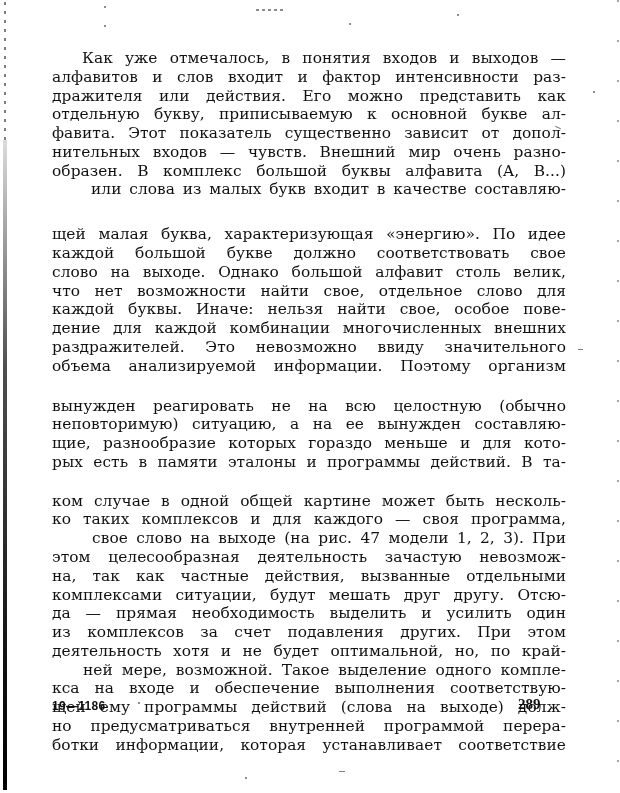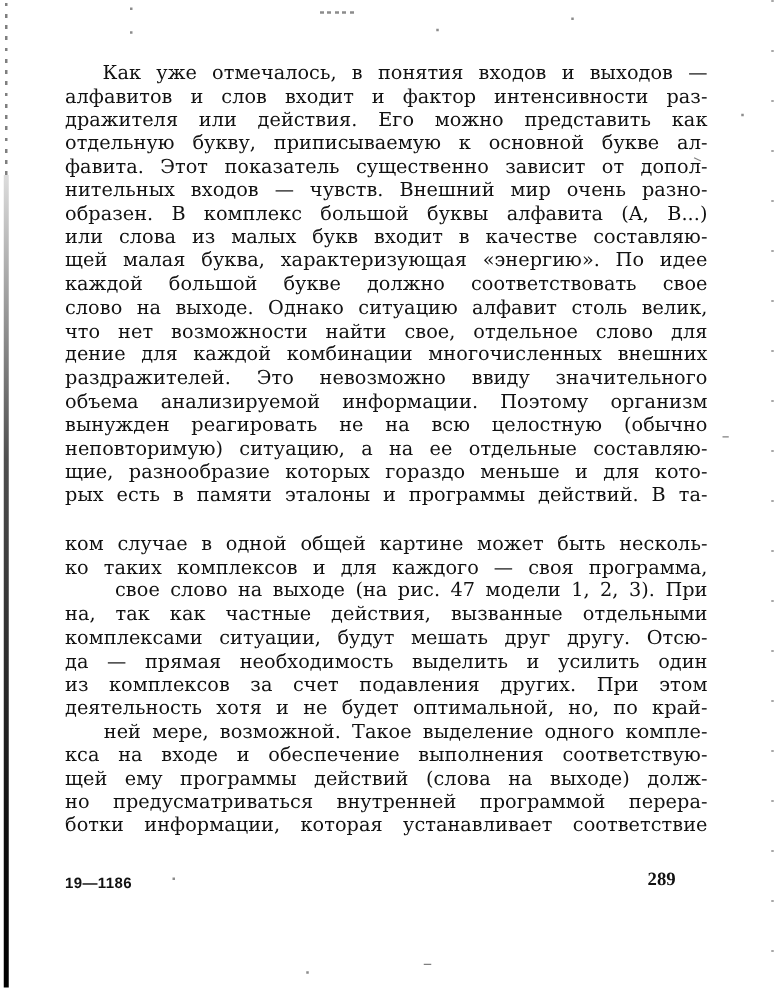--- a/index.html
+++ b/index.html
@@ -127,35 +127,37 @@
   <div class="dash-mark" style="left:339px;top:771px;width:6px;"></div>
 
   <div class="text-block">
     <div class="line first" style="height: 18.7941px; line-height: 18.7941px;">Как уже отмечалось, в понятия входов и выходов —</div>
     <div class="line" style="height: 18.7941px; line-height: 18.7941px;">алфавитов и слов входит и фактор интенсивности раз-</div>
     <div class="line" style="height: 18.7941px; line-height: 18.7941px;">дражителя или действия. Его можно представить как</div>
     <div class="line" style="height: 18.7941px; line-height: 18.7941px;">отдельную букву, приписываемую к основной букве ал-</div>
     <div class="line" style="height: 18.7941px; line-height: 18.7941px;">фавита. Этот показатель существенно зависит от допол-</div>
     <div class="line" style="height: 18.7941px; line-height: 18.7941px;">нительных входов — чувств. Внешний мир очень разно-</div>
     <div class="line" style="height: 18.7941px; line-height: 18.7941px;">образен. В комплекс большой буквы алфавита (A, B...)</div>
-    <div class="line" style="height: 18.7941px; line-height: 18.7941px;">или слова из малых букв входит в качестве составляю-</div>
-    <div class="line" style="height: 18.7941px; line-height: 18.7941px;">щей малая буква, характеризующая «энергию». По идее</div>
+    <div class="line" style="height: 18.7941px; line-height: 18.7941px; margin-left: 39px;">или слова из малых букв входит в качестве составляю-</div>
+    <div class="line" style="height: 18.7941px; line-height: 18.7941px; margin-top: 26px;">щей малая буква, характеризующая «энергию». По идее</div>
     <div class="line" style="height: 18.7941px; line-height: 18.7941px;">каждой большой букве должно соответствовать свое</div>
-    <div class="line" style="height: 18.7941px; line-height: 18.7941px;">слово на выходе. Однако ситуацию алфавит столь велик,</div>
+    <div class="line" style="height: 18.7941px; line-height: 18.7941px;">слово на выходе. Однако большой алфавит столь велик,</div>
     <div class="line" style="height: 18.7941px; line-height: 18.7941px;">что нет возможности найти свое, отдельное слово для</div>
+    <div class="line" style="height: 18.7941px; line-height: 18.7941px;">каждой буквы. Иначе: нельзя найти свое, особое пове-</div>
     <div class="line" style="height: 18.7941px; line-height: 18.7941px;">дение для каждой комбинации многочисленных внешних</div>
     <div class="line" style="height: 18.7941px; line-height: 18.7941px;">раздражителей. Это невозможно ввиду значительного</div>
     <div class="line" style="height: 18.7941px; line-height: 18.7941px;">объема анализируемой информации. Поэтому организм</div>
-    <div class="line" style="height: 18.7941px; line-height: 18.7941px;">вынужден реагировать не на всю целостную (обычно</div>
-    <div class="line" style="height: 18.7941px; line-height: 18.7941px;">неповторимую) ситуацию, а на ее отдельные составляю-</div>
+    <div class="line" style="height: 18.7941px; line-height: 18.7941px; margin-top: 21px;">вынужден реагировать не на всю целостную (обычно</div>
+    <div class="line" style="height: 18.7941px; line-height: 18.7941px;">неповторимую) ситуацию, а на ее вынужден составляю-</div>
     <div class="line" style="height: 18.7941px; line-height: 18.7941px;">щие, разнообразие которых гораздо меньше и для кото-</div>
     <div class="line" style="height: 18.7941px; line-height: 18.7941px;">рых есть в памяти эталоны и программы действий. В та-</div>
     <div class="line" style="height: 18.7941px; line-height: 18.7941px; margin-top: 20px;">ком случае в одной общей картине может быть несколь-</div>
     <div class="line" style="height: 18.7941px; line-height: 18.7941px;">ко таких комплексов и для каждого — своя программа,</div>
     <div class="line" style="height: 18.7941px; line-height: 18.7941px; margin-left: 40px;">свое слово на выходе (на рис. 47 модели 1, 2, 3). При</div>
+    <div class="line" style="height: 18.7941px; line-height: 18.7941px;">этом целесообразная деятельность зачастую невозмож-</div>
     <div class="line" style="height: 18.7941px; line-height: 18.7941px;">на, так как частные действия, вызванные отдельными</div>
     <div class="line" style="height: 18.7941px; line-height: 18.7941px;">комплексами ситуации, будут мешать друг другу. Отсю-</div>
     <div class="line" style="height: 18.7941px; line-height: 18.7941px;">да — прямая необходимость выделить и усилить один</div>
     <div class="line" style="height: 18.7941px; line-height: 18.7941px;">из комплексов за счет подавления других. При этом</div>
     <div class="line" style="height: 18.7941px; line-height: 18.7941px;">деятельность хотя и не будет оптимальной, но, по край-</div>
     <div class="line" style="height: 18.7941px; line-height: 18.7941px; margin-left: 31px;">ней мере, возможной. Такое выделение одного компле-</div>
     <div class="line" style="height: 18.7941px; line-height: 18.7941px;">кса на входе и обеспечение выполнения соответствую-</div>
     <div class="line" style="height: 18.7941px; line-height: 18.7941px;">щей ему программы действий (слова на выходе) долж-</div>
     <div class="line" style="height: 18.7941px; line-height: 18.7941px;">но предусматриваться внутренней программой перера-</div>
     <div class="line last" style="height: 18.7941px; line-height: 18.7941px;">ботки информации, которая устанавливает соответствие</div>

